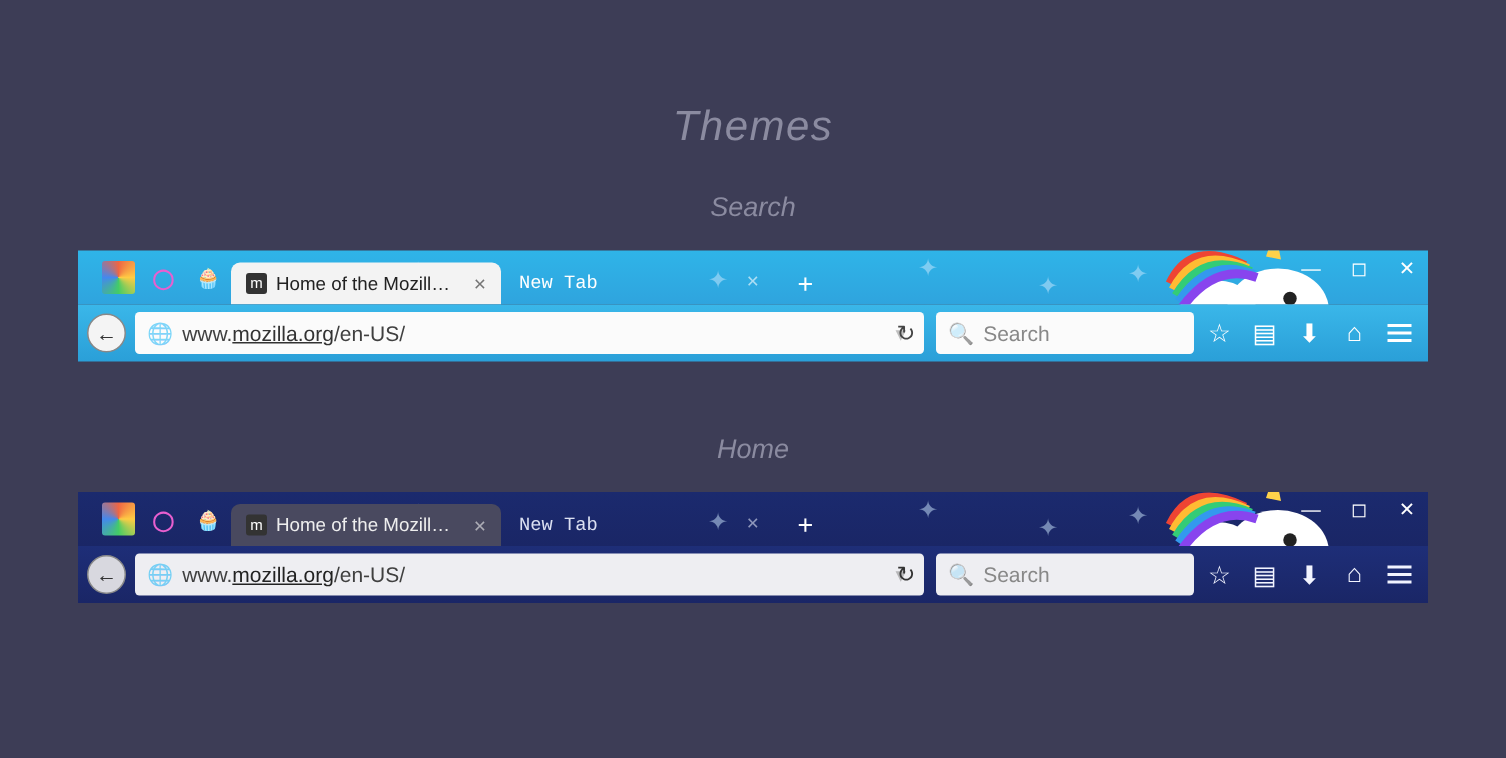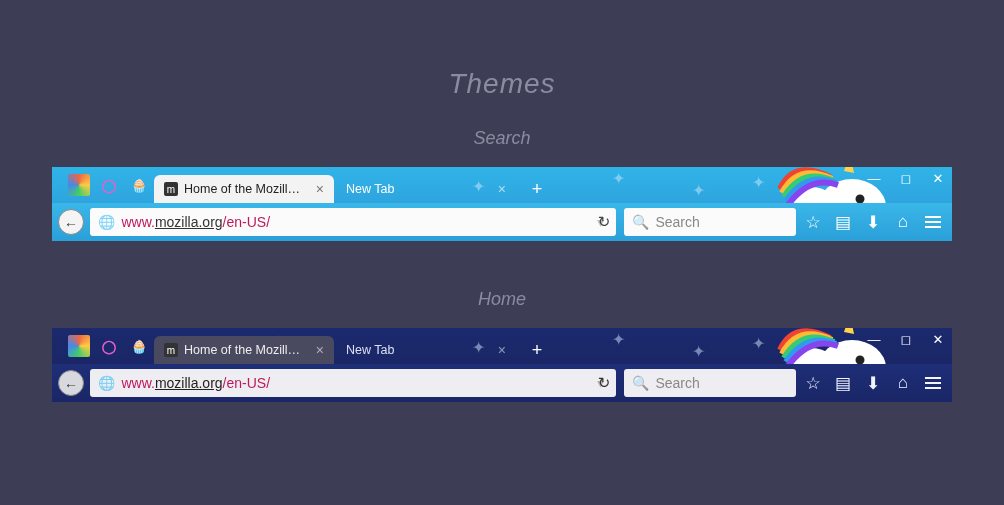--- a/index.html
+++ b/index.html
@@ -75,21 +75,21 @@
   .tab.active {
     background:#f3f3f3;
     color:#222;
     border-top-left-radius:6px;
     border-top-right-radius:6px;
   }
   .dark .tab.active {
     background:#49495f;
     color:#eee;
   }
-  .tab.bg { color:#fff; background:transparent; }
+  .tab.bg { color:#fff; background:transparent;font-family:Liberation Mono, monospace; }
   .dark .tab.bg { color:#dbe0f2; }
 
   .newtab {
     width:26px; height:26px;
     display:flex; align-items:center; justify-content:center;
     color:#fff; margin:0 0 1px 6px;
     font-size:18px;
   }
 
   .wincontrols {
@@ -129,21 +129,21 @@
     height:28px;
     border-radius:3px;
     display:flex;
     align-items:center;
     padding:0 8px;
     font-size:14px;
   }
   .urlbar { flex:1; background:#fbfbfb; color:#666; }
   .dark .urlbar { background:#eeeef2; }
   .urlbar .globe { margin-right:6px; opacity:.5; }
-  .urlbar .host-dim { color:#be185d; }
+  .urlbar .host-dim { color:#404040; }
   .urlbar .host-main { color:#333;text-decoration:underline; }
   .urlbar .drop { margin-left:auto; opacity:.4; margin-right:4px;}
   .dark .urlbar .host-main { color:#222; }
 
   .reload { width:20px; color:#444; text-align:center; font-size:15px; margin-left:-26px; z-index:2;}
   .dark .reload{ color:#333;}
 
   .searchbar { width:172px; background:#fbfbfb; color:#888; margin-left:6px;}
   .dark .searchbar { background:#eeeef2; }
   .searchbar .mag { margin-right:6px; opacity:.6; }

